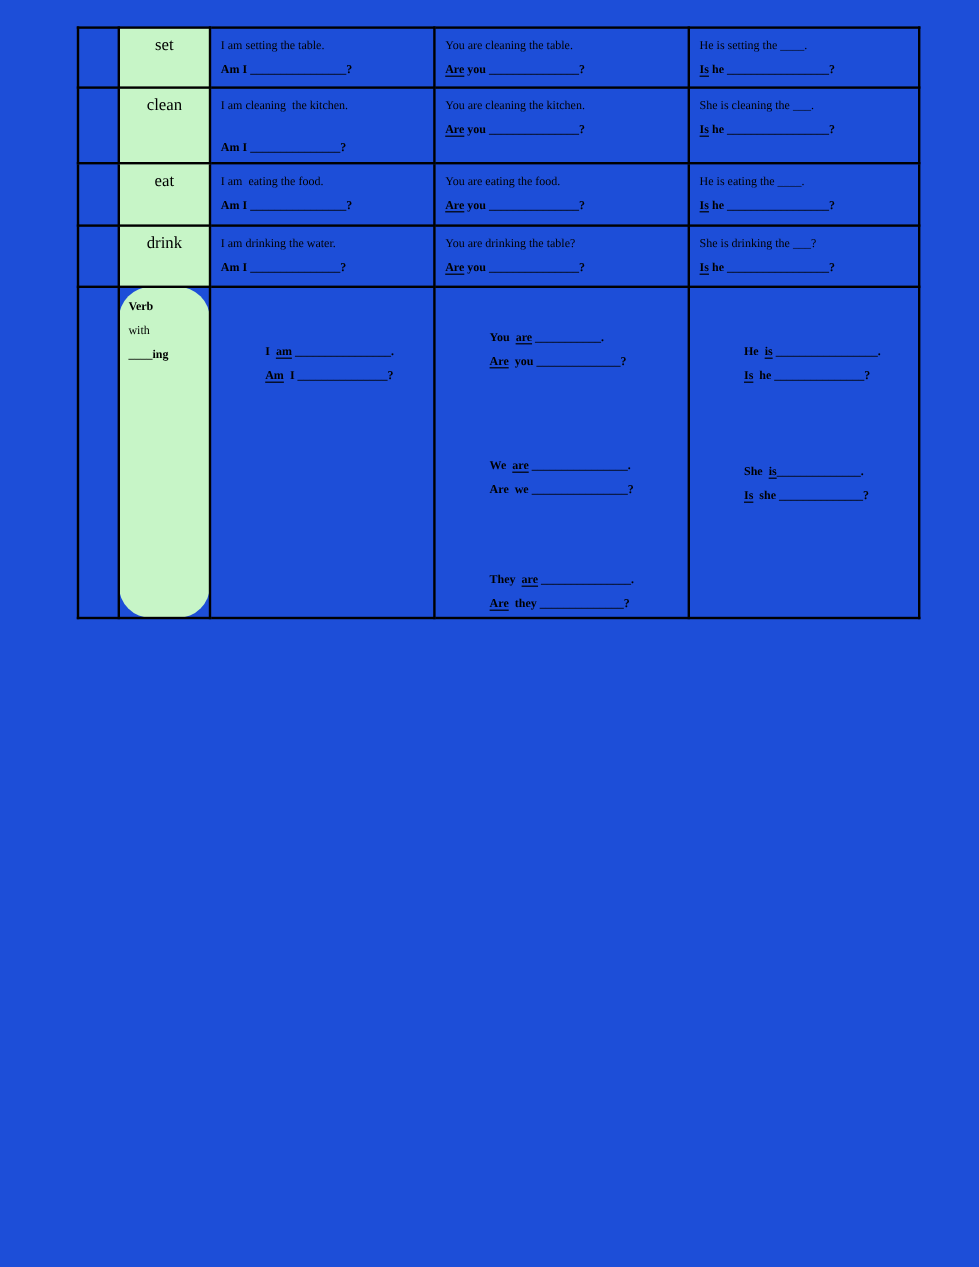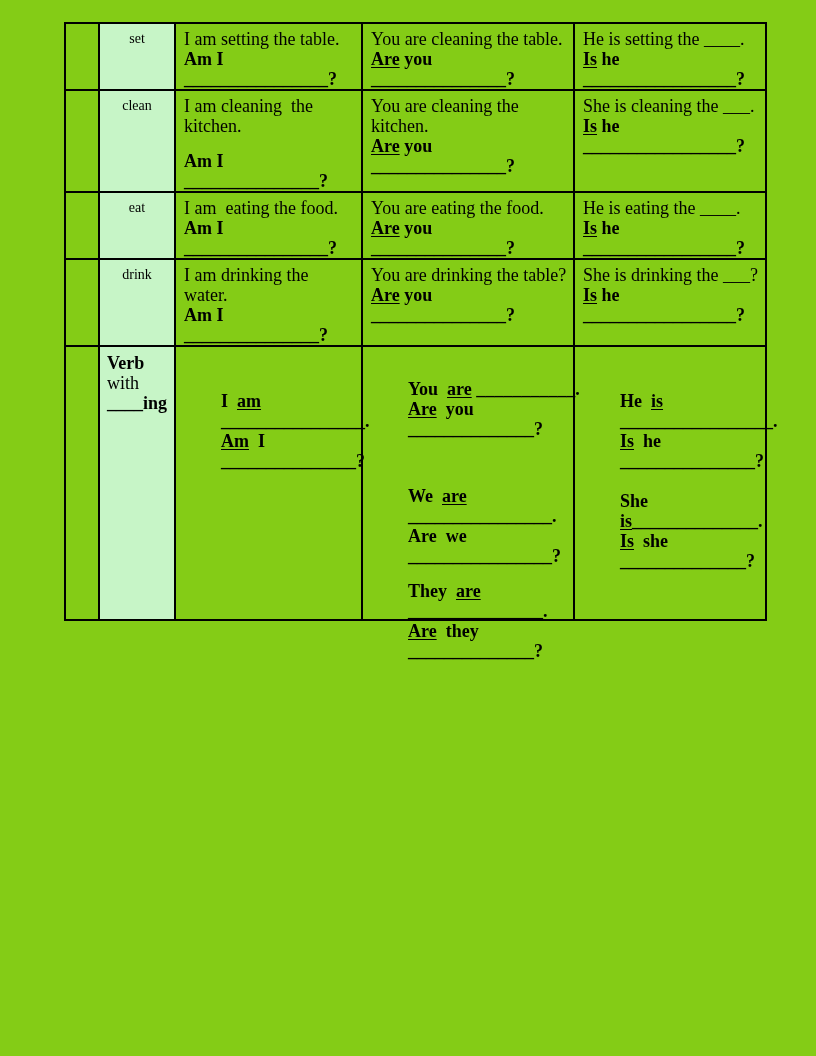--- a/index.html
+++ b/index.html
@@ -3,21 +3,21 @@
 <meta charset="utf-8">
 <style>
   * { margin:0; padding:0; box-sizing:border-box; }
   html,body { background:#ffffff; }
   body {
     width:816px; height:1056px;
     font-family:"Liberation Serif","DejaVu Serif",serif;
     color:#000;
     position:relative;
   }
-  .page { position:absolute; left:0; top:0; width:816px; height:1056px; background:#84cc16; }
+  .page { position:absolute; left:0; top:0; width:816px; height:1056px; background:#1d4ed8; }
 
   table.grid {
     position:absolute; left:64px; top:22px;
     width:701px; height:494px;
     border-collapse:collapse; table-layout:fixed;
   }
   td {
     border:2px solid #000;
     vertical-align:top;
     font-size:14px;
@@ -31,27 +31,27 @@
   tr.r2 { height:52px; }
   tr.r3 { height:52px; }
   tr.r4 { height:50px;margin-left:26px; }
   tr.r5 { height:274px; }
 
   td.verb {
     background:var(--green,#c7f5c7);
     text-align:center;
     padding-top:7px;
   }
-  td.verb.ingLabel { text-align:left; padding:6px 4px 0 7px; }
+  td.verb.ingLabel { text-align:left; padding:6px 4px 0 7px;border-radius:27px; }
   td.stmt { padding:5px 6px 0 8px; }
 
   .ln {
     white-space:pre-wrap;
     line-height:20px;
-    font-size:18px;
+    font-size:10px;
   }
   .ln.gap { margin-top:15px; }
   .sb { font-weight:bold; }
   .su { text-decoration:underline; text-underline-offset:2px;text-align:center; }
 
   td.relcell { padding:0; }
   .cellbox { position:relative; width:100%; height:270px;margin-left:37px; }
   .grp { position:absolute; left:8px; right:4px; }
 </style>
 </head>

